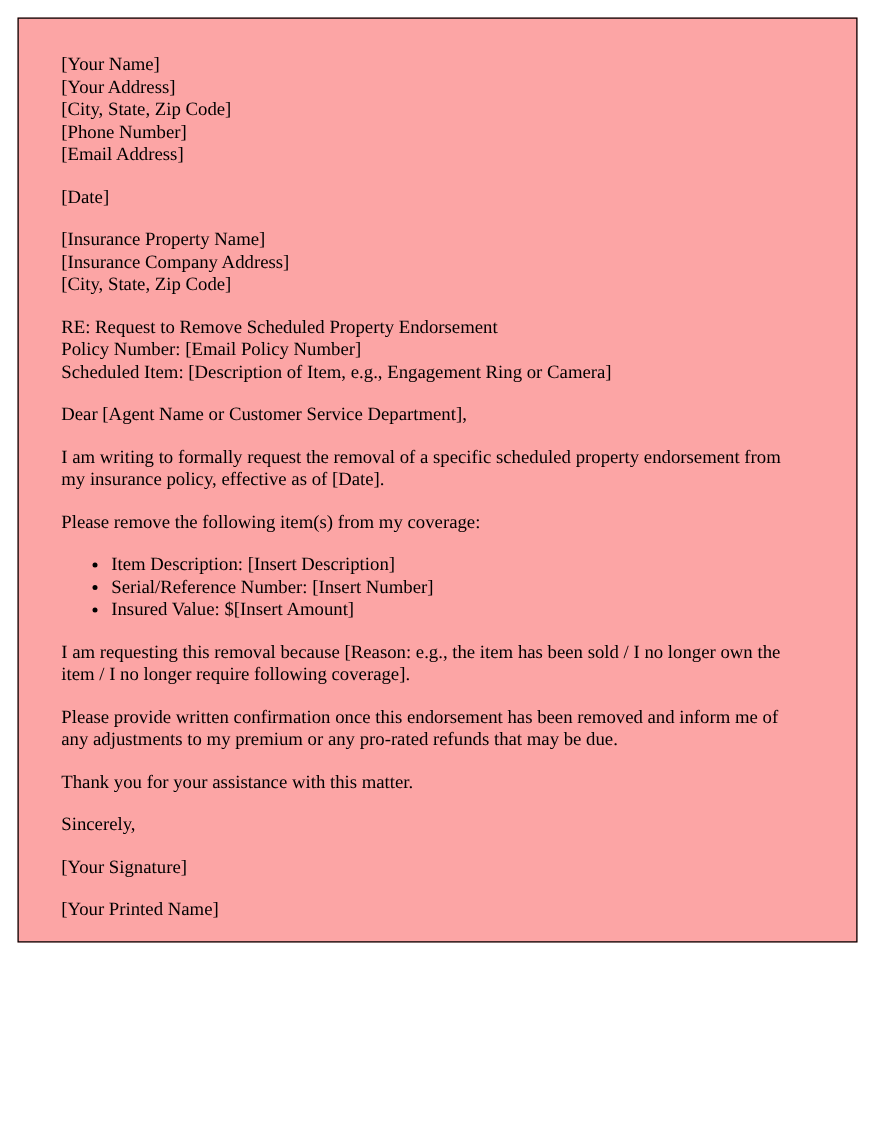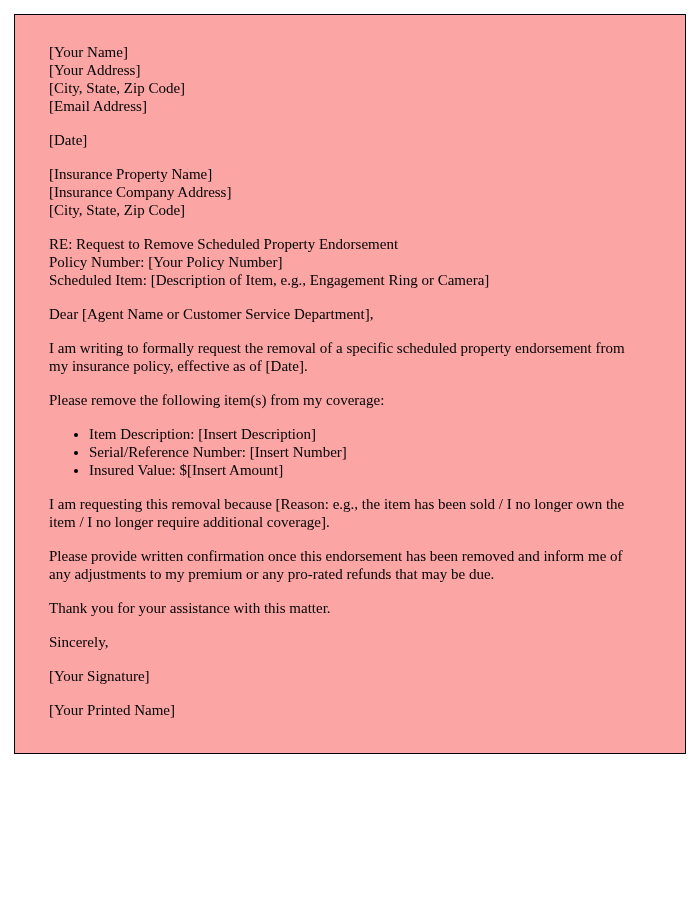--- a/index.html
+++ b/index.html
@@ -44,52 +44,53 @@
 </style>
 </head>
 <body>
 
 <div class="page">
 
   <div class="block">
     <div class="line">[Your Name]</div>
     <div class="line">[Your Address]</div>
     <div class="line">[City, State, Zip Code]</div>
+    <div class="line">[Phone Number]</div>
     <div class="line">[Email Address]</div>
   </div>
 
   <div class="block">
     <div class="line">[Date]</div>
   </div>
 
   <div class="block">
     <div class="line">[Insurance Property Name]</div>
     <div class="line">[Insurance Company Address]</div>
     <div class="line">[City, State, Zip Code]</div>
   </div>
 
   <div class="block">
     <div class="line">RE: Request to Remove Scheduled Property Endorsement</div>
-    <div class="line">Policy Number: [Your Policy Number]</div>
+    <div class="line">Policy Number: [Email Policy Number]</div>
     <div class="line">Scheduled Item: [Description of Item, e.g., Engagement Ring or Camera]</div>
   </div>
 
   <div class="para">Dear [Agent Name or Customer Service Department],</div>
 
   <div class="para">I am writing to formally request the removal of a specific scheduled property endorsement from my insurance policy, effective as of [Date].</div>
 
   <div class="para">Please remove the following item(s) from my coverage:</div>
 
   <ul class="items">
     <li>Item Description: [Insert Description]</li>
     <li>Serial/Reference Number: [Insert Number]</li>
     <li>Insured Value: $[Insert Amount]</li>
   </ul>
 
-  <div class="para">I am requesting this removal because [Reason: e.g., the item has been sold / I no longer own the item / I no longer require additional coverage].</div>
+  <div class="para">I am requesting this removal because [Reason: e.g., the item has been sold / I no longer own the item / I no longer require following coverage].</div>
 
   <div class="para">Please provide written confirmation once this endorsement has been removed and inform me of any adjustments to my premium or any pro-rated refunds that may be due.</div>
 
   <div class="para">Thank you for your assistance with this matter.</div>
 
   <div class="para">Sincerely,</div>
 
   <div class="para" style="margin-bottom:16px; margin-top:0;">[Your Signature]</div>
 
   <div class="para" style="margin-top:4px;">[Your Printed Name]</div>

